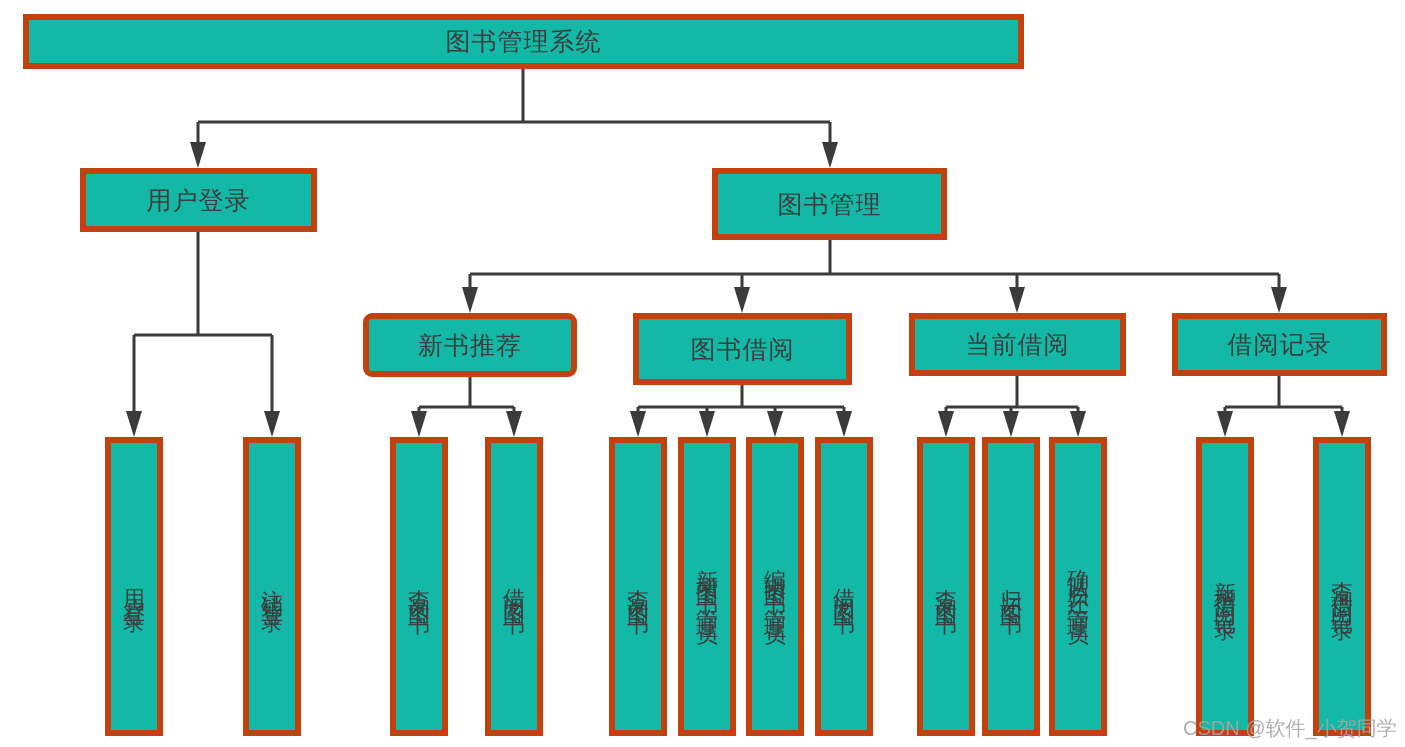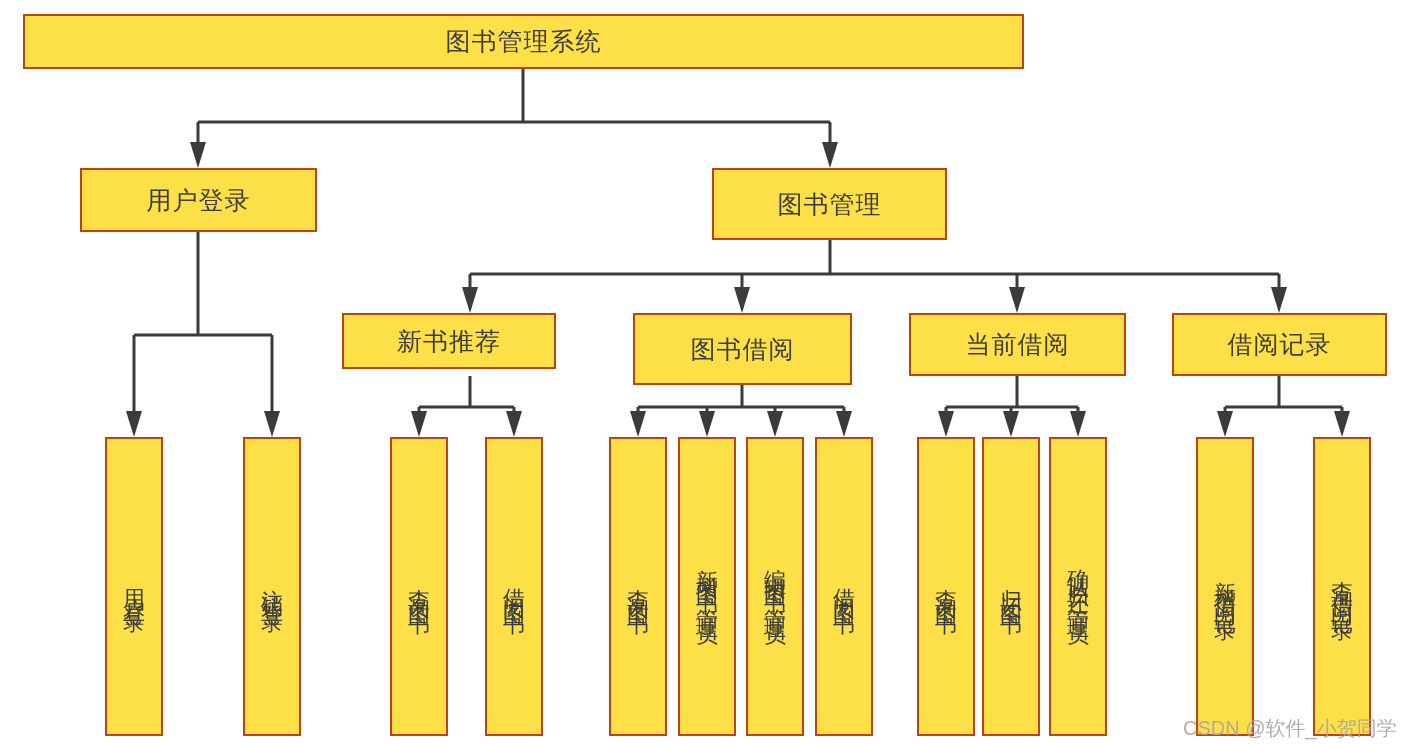--- a/index.html
+++ b/index.html
@@ -12,22 +12,22 @@
     overflow: hidden;
   }
   .connectors {
     position: absolute;
     left: 0; top: 0;
     width: 1405px; height: 747px;
   }
   .node {
     position: absolute;
     box-sizing: border-box;
-    border: 2px solid #c2410c;
-    background: #fde047;
+    border: 6px solid #c2410c;
+    background: #14b8a6;
     color: #3d3d3d;
     display: flex;
     align-items: center;
     justify-content: center;
   }
   .hbox {
     font-size: 25px;
     letter-spacing: 1px;
     white-space: nowrap;
   }
@@ -101,21 +101,21 @@
       <polygon points="1217,411 1233,411 1225,437"></polygon>
       <polygon points="1334,411 1350,411 1342,437"></polygon>
     </g>
   </svg>
 
   <div class="node hbox" style="left:23px; top:14px; width:1001px; height:55px;">图书管理系统</div>
 
   <div class="node hbox" style="left:80px; top:168px; width:237px; height:64px;">用户登录</div>
   <div class="node hbox" style="left:712px; top:168px; width:235px; height:72px;">图书管理</div>
 
-  <div class="node hbox" style="left:342px; top:313px; width:214px; height:56px;">新书推荐</div>
+  <div class="node hbox" style="left:363px; top:313px; width:214px; height:64px;border-radius:9px;">新书推荐</div>
   <div class="node hbox" style="left:633px; top:313px; width:219px; height:72px;">图书借阅</div>
   <div class="node hbox" style="left:909px; top:313px; width:217px; height:63px;">当前借阅</div>
   <div class="node hbox" style="left:1172px; top:313px; width:215px; height:63px;">借阅记录</div>
 
   <div class="node vbox" style="left:105px;">
     <span class="vtext">用户登录</span>
   </div>
   <div class="node vbox" style="left:243px;">
     <span class="vtext">注销登录</span>
   </div>

